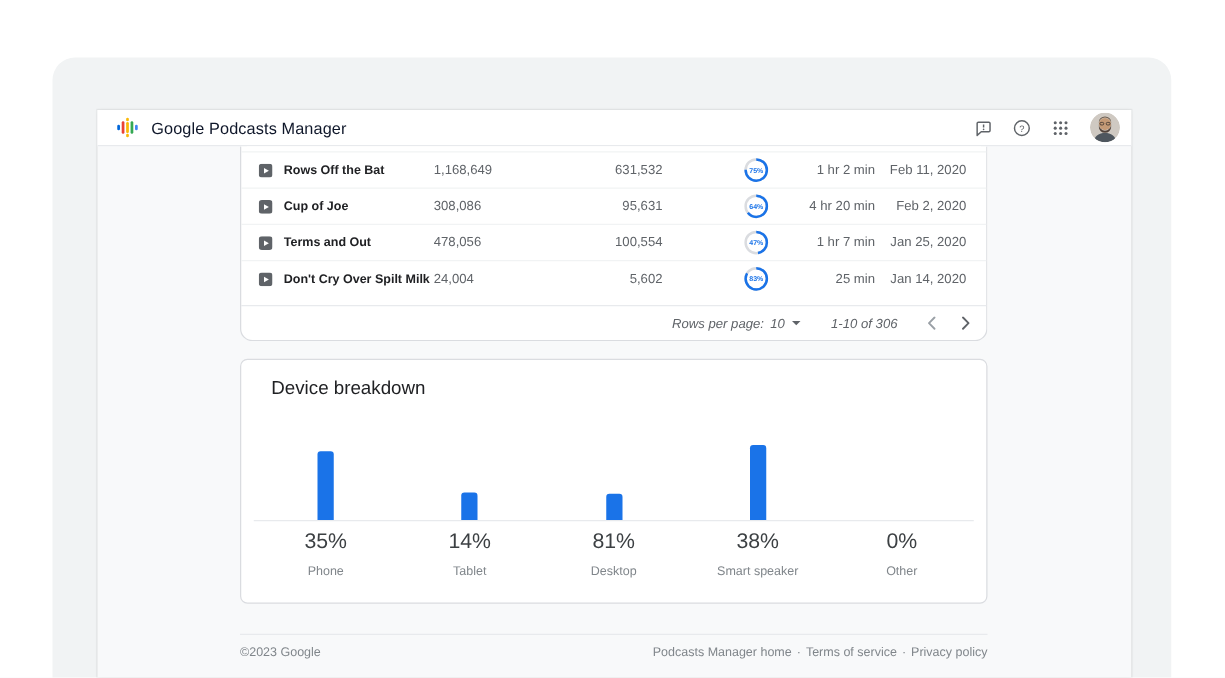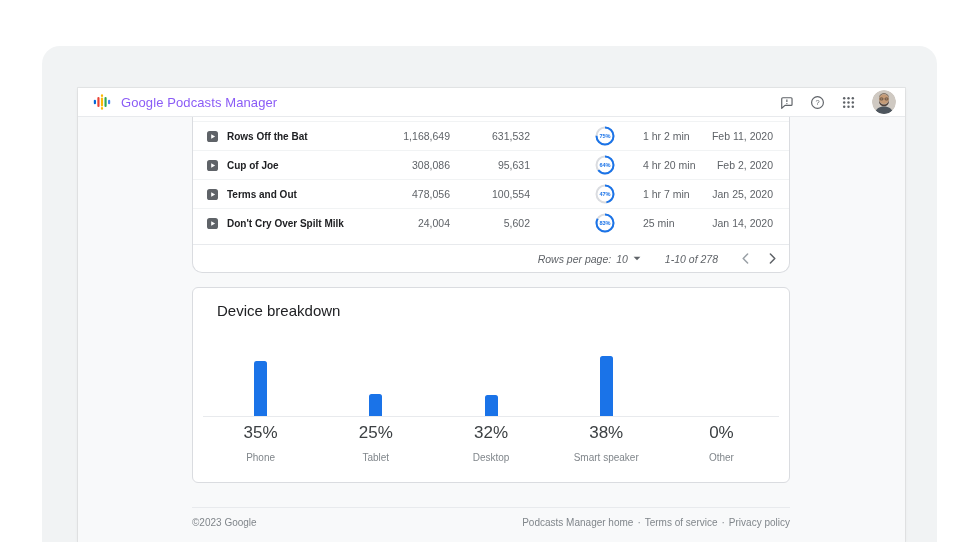--- a/index.html
+++ b/index.html
@@ -7,37 +7,37 @@
     width:980px;height:542px;position:relative;overflow:hidden;background:#ffffff;
     font-family:"Liberation Sans", sans-serif;-webkit-font-smoothing:antialiased;
   }
   .frame{position:absolute;left:42px;top:46px;width:895px;height:520px;background:#f1f3f4;border-radius:18px;}
   .app{position:absolute;left:78px;top:88px;width:827px;height:454px;background:#f8f9fa;
        box-shadow:0 0 0 1px rgba(0,0,0,0.05), 0 1px 4px rgba(0,0,0,0.06);}
   
   .appbar{position:absolute;top:0;left:0;right:0;height:28px;background:#fff;border-bottom:1px solid #e8eaed;
           display:flex;align-items:center;padding:0 9px 0 15px;}
   .logo{display:flex;align-items:center;}
-  .app-title{font-size:13px;color:#8b5cf6;margin-left:10px;letter-spacing:.1px;}
+  .app-title{font-size:13px;color:#0f172a;margin-left:10px;letter-spacing:.1px;}
   .bar-right{margin-left:auto;display:flex;align-items:center;gap:9px;}
   .icon-btn{width:22px;height:22px;display:flex;align-items:center;justify-content:center;cursor:pointer;}
   .avatar{width:24px;height:24px;border-radius:50%;overflow:hidden;margin-left:4px;cursor:pointer;}
   
   .table-card{position:absolute;left:114px;top:29px;width:598px;background:#fff;border:1px solid #dadce0;
               border-top:none;border-radius:0 0 10px 10px;box-sizing:border-box;}
   .rows-wrap{padding-top:4px;}
   .row{display:flex;align-items:center;height:28px;padding:0 16px 0 14px;border-top:1px solid #f1f3f4;
        font-size:10.5px;color:#5f6368;cursor:pointer;}
   .title-cell{flex:1 1 auto;min-width:0;display:flex;align-items:center;gap:9px;}
   .ep-title{color:#202124;font-weight:bold;font-size:10px;white-space:nowrap;overflow:hidden;}
   .play-btn{display:flex;align-items:center;}
-  .c-plays{width:103px;text-align:right;}
+  .c-plays{width:103px;text-align:left;}
   .c-dl{width:80px;text-align:right;}
   .c-ring{width:113px;display:flex;justify-content:flex-end;padding-right:28px;box-sizing:border-box;align-items:center;}
-  .c-dur{width:57px;white-space:nowrap;}
+  .c-dur{width:57px;text-align:right;white-space:nowrap;}
   .c-date{width:73px;text-align:right;white-space:nowrap;}
   .ring-bg{fill:none;stroke:#dadce0;stroke-width:2;}
   .ring-fg{fill:none;stroke:#1a73e8;stroke-width:2;stroke-linecap:butt;}
   .ring-text{font-size:5.6px;font-weight:bold;fill:#1a73e8;text-anchor:middle;font-family:"Liberation Sans",sans-serif;}
   .pagination{margin-top:7px;border-top:1px solid #e8eaed;height:27px;display:flex;align-items:center;
               justify-content:flex-end;padding-right:13px;font-size:10.5px;color:#5f6368;font-style:italic;}
   .pg-value{margin-left:5px;}
   .pg-caret{margin-left:5px;display:flex;align-items:center;cursor:pointer;}
   .pg-range{margin-left:24px;}
   .pg-prev{margin-left:24px;display:flex;align-items:center;cursor:pointer;}
@@ -226,21 +226,21 @@
   </div>
 </div>
     <div class="pagination">
       <span>Rows per page:</span>
       <span class="pg-value">10</span>
       <span class="pg-caret">
         <svg width="8" height="5" viewBox="0 0 8 5">
             <path d="M0.6,0.8 L4,4.2 L7.4,0.8 Z" fill="#5f6368"></path>
           </svg>
       </span>
-      <span class="pg-range">1-10 of 278</span>
+      <span class="pg-range">1-10 of 306</span>
       <span class="pg-prev">
         <svg width="7" height="11" viewBox="0 0 7 11">
             <polyline points="5.6,1 1.2,5.5 5.6,10" fill="none" stroke="#9aa0a6" stroke-width="1.5" stroke-linecap="round" stroke-linejoin="round"></polyline>
           </svg>
       </span>
       <span class="pg-next">
         <svg width="7" height="11" viewBox="0 0 7 11">
             <polyline points="1.4,1 5.8,5.5 1.4,10" fill="none" stroke="#5f6368" stroke-width="1.5" stroke-linecap="round" stroke-linejoin="round"></polyline>
           </svg>
       </span>
@@ -272,26 +272,26 @@
   </div>
 </div>
       <div class="axis"></div>
       <div class="labels-area">
   <div class="lcol">
     <div class="pct">35%</div>
     <div class="dev">Phone</div>
   </div>
 
   <div class="lcol">
-    <div class="pct">25%</div>
+    <div class="pct">14%</div>
     <div class="dev">Tablet</div>
   </div>
 
   <div class="lcol">
-    <div class="pct">32%</div>
+    <div class="pct">81%</div>
     <div class="dev">Desktop</div>
   </div>
 
   <div class="lcol">
     <div class="pct">38%</div>
     <div class="dev">Smart speaker</div>
   </div>
 
   <div class="lcol">
     <div class="pct">0%</div>

